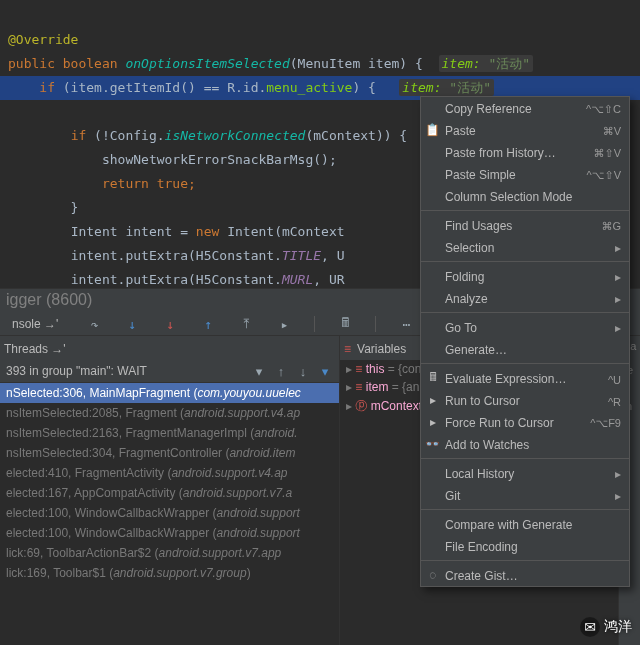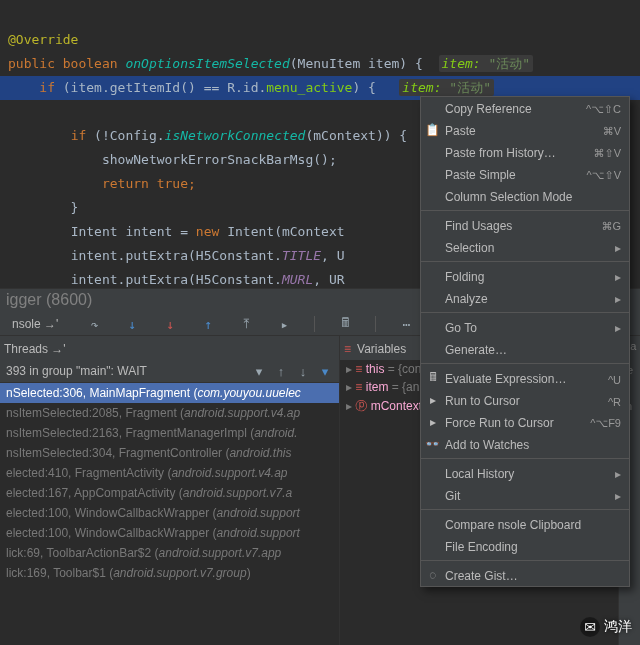--- a/index.html
+++ b/index.html
@@ -210,21 +210,21 @@
       <span style="flex:1">393 in group "main": WAIT</span>
       <span class="icon-btn">▾</span>
       <span class="icon-btn">↑</span>
       <span class="icon-btn">↓</span>
       <span class="icon-btn" style="color:#4a88c7">▾</span>
     </div>
     <div id="stack-frames">
         <div class="stack-row sel">nSelected:306, MainMapFragment (<span class="it">com.youyou.uuelec</span></div>
         <div class="stack-row">nsItemSelected:2085, Fragment (<span class="it">android.support.v4.ap</span></div>
         <div class="stack-row">nsItemSelected:2163, FragmentManagerImpl (<span class="it">android.</span></div>
-        <div class="stack-row">nsItemSelected:304, FragmentController (<span class="it">android.this</span></div>
+        <div class="stack-row">nsItemSelected:304, FragmentController (<span class="it">android.item</span></div>
         <div class="stack-row">elected:410, FragmentActivity (<span class="it">android.support.v4.ap</span></div>
         <div class="stack-row">elected:167, AppCompatActivity (<span class="it">android.support.v7.a</span></div>
         <div class="stack-row">elected:100, WindowCallbackWrapper (<span class="it">android.support</span></div>
         <div class="stack-row">elected:100, WindowCallbackWrapper (<span class="it">android.support</span></div>
         <div class="stack-row">lick:69, ToolbarActionBar$2 (<span class="it">android.support.v7.app</span></div>
         <div class="stack-row">lick:169, Toolbar$1 (<span class="it">android.support.v7.group</span>)</div>
       </div>
   </div>
   <div class="vars-panel">
     <div class="panel-header">
@@ -316,21 +316,21 @@
     <div class="menu-item">
       <span class="mi-label">Local History</span>
       <span class="mi-arrow">▸</span>
     </div>
     <div class="menu-item">
       <span class="mi-label">Git</span>
       <span class="mi-arrow">▸</span>
     </div>
     <div class="menu-sep"></div>
     <div class="menu-item">
-      <span class="mi-label">Compare nsole Clipboard</span>
+      <span class="mi-label">Compare with Generate</span>
     </div>
     <div class="menu-item">
       <span class="mi-label">File Encoding</span>
     </div>
     <div class="menu-sep"></div>
     <div class="menu-item">
       <span class="mi-icon">◌</span>
       <span class="mi-label">Create Gist…</span>
     </div>
   </div>

